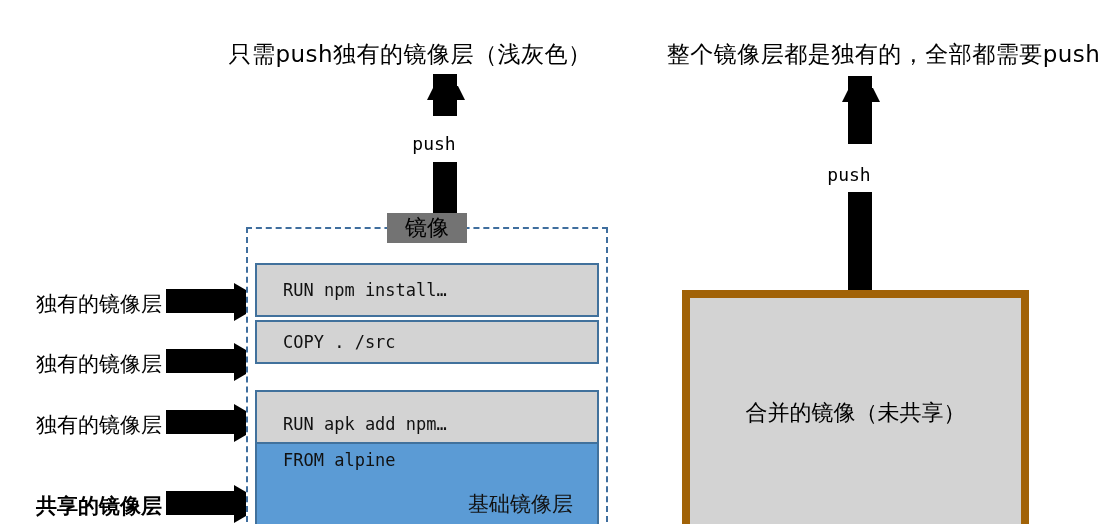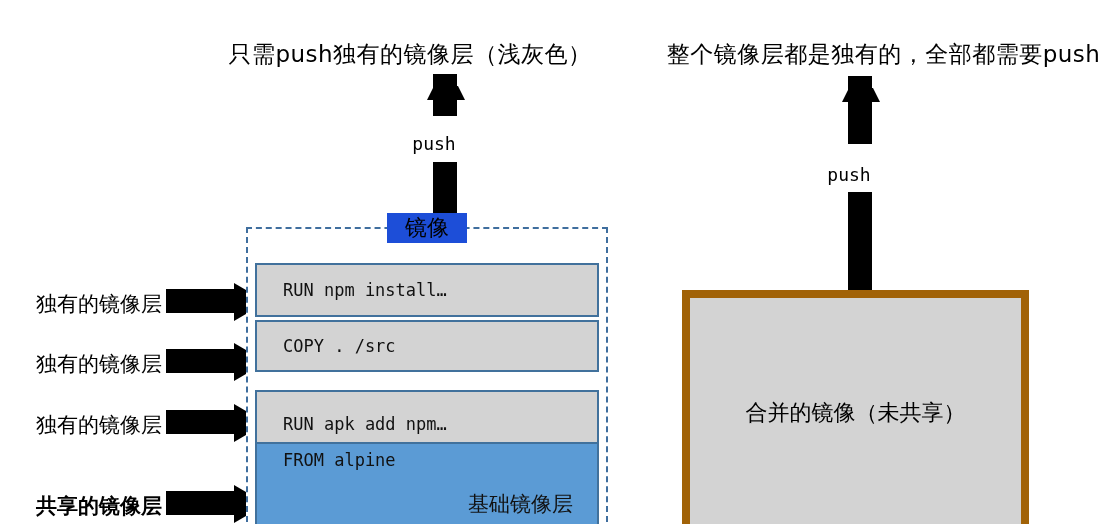--- a/index.html
+++ b/index.html
@@ -60,21 +60,21 @@
     position: absolute;
     left: 222px; top: 203px;
     width: 362px; height: 315px;
     border: 2px dashed #3f6e9e;
     background: transparent;
   }
   .image-box-title {
     position: absolute;
     top: -16px; left: 50%;
     transform: translateX(-50%);
-    background: #1d4ed8;
+    background: #737373;
     padding: 0 18px;
     font-size: 22px;
     white-space: nowrap;
   }
 
   .layer {
     position: absolute;
     left: 231px;
     width: 344px;
     border: 2px solid #41719c;
@@ -146,21 +146,21 @@
   <div class="push-label" style="left:765px; top:128px;">push</div>
   <div class="vline" style="left:824px; top:168px; height:98px;"></div>
 
   <div class="image-box">
     <span class="image-box-title">镜像</span>
   </div>
 
   <div class="layer" style="top:239px; height:54px;">
     <span class="layer-cmd">RUN npm install…</span>
   </div>
-  <div class="layer" style="top:296px; height:52px;">
+  <div class="layer" style="top:296px; height:44px;">
     <span class="layer-cmd">COPY . /src</span>
   </div>
   <div class="layer" style="top:366px; height:68px;">
     <span class="layer-cmd">RUN apk add npm…</span>
   </div>
   <div class="layer layer-base" style="top:418px; height:93px;">
     <span class="layer-cmd">FROM alpine</span>
     <span class="layer-sub">基础镜像层</span>
   </div>
 

